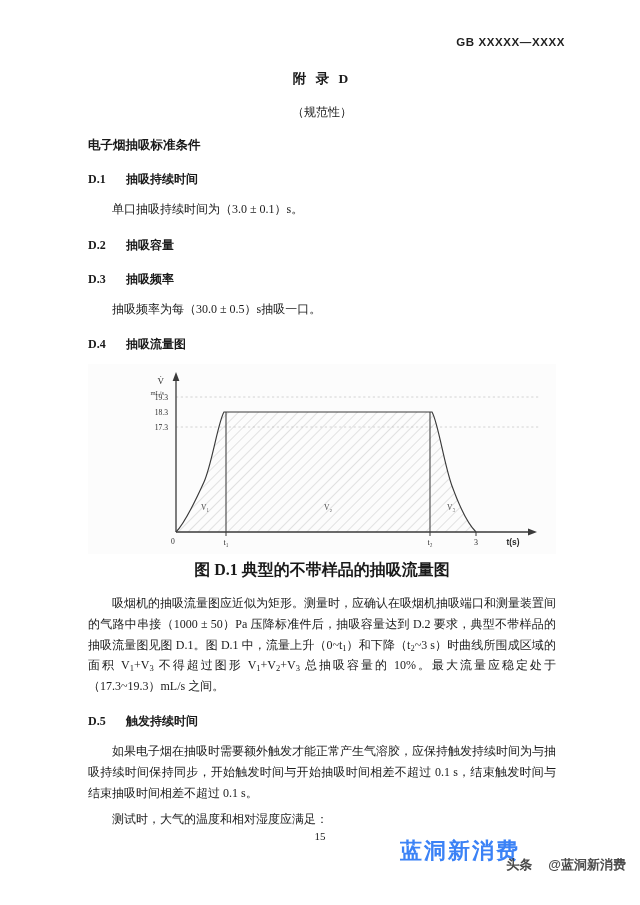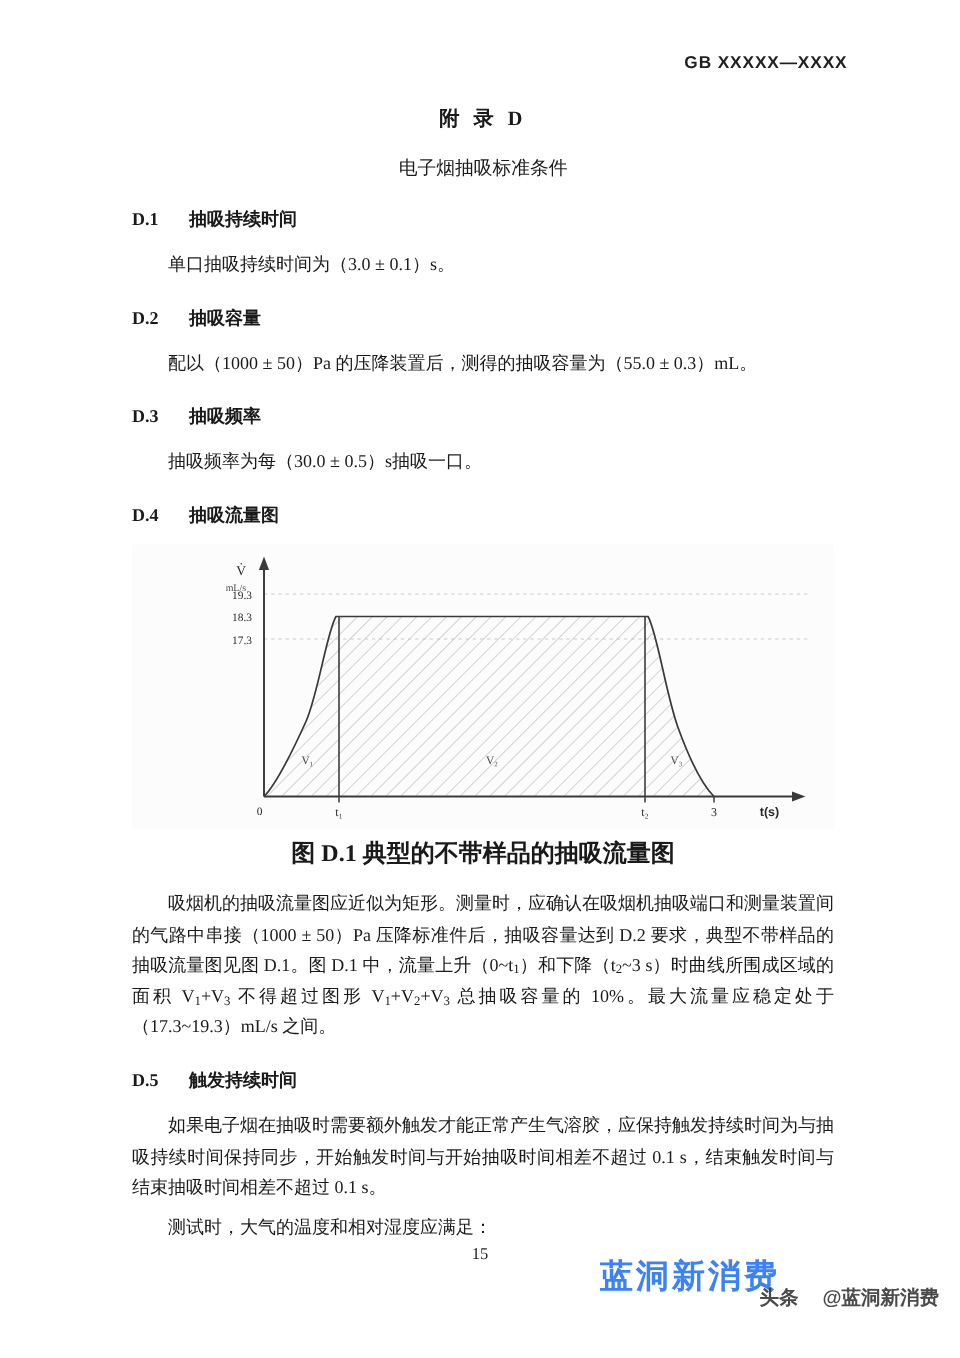--- a/index.html
+++ b/index.html
@@ -30,21 +30,21 @@
   }
 
   .annex-title {
     text-align:center; font-weight:bold; font-size:13.5px;
     letter-spacing:3px; margin:0 0 16px 0;
   }
   .annex-kind {
     text-align:center; font-size:12px; margin:0 0 16px 0;
   }
   .annex-name {
-    text-align:center; font-weight:normal; font-size:12.5px; margin:0 0 5px 0;
+    text-align:left; font-weight:bold; font-size:12.5px; margin:0 0 5px 0;
   }
 
   .clause {
     font-weight:bold; font-size:12px;
     margin: 17px 0 11px 0;
     font-family:"Liberation Serif","DejaVu Serif",serif;
   }
   .clause .num { display:inline-block; min-width:28px; }
   .clause .ttl { margin-left:10px;text-align:right; }
 
@@ -93,31 +93,31 @@
 </head>
 <body>
 
 <div class="page">
 
   <div class="doc-header">GB XXXXX—XXXX</div>
 
   <div class="content">
 
     <div class="annex-title">附 录 D</div>
+    <div class="annex-kind">（规范性）</div>
     <div class="annex-name">电子烟抽吸标准条件</div>
 
     <div class="clause">
       <span class="num">D.1</span><span class="ttl">抽吸持续时间</span>
     </div>
     <p class="para indent">单口抽吸持续时间为（3.0 ± 0.1）s。</p>
 
     <div class="clause">
       <span class="num">D.2</span><span class="ttl">抽吸容量</span>
     </div>
-    <p class="para indent">配以（1000 ± 50）Pa 的压降装置后，测得的抽吸容量为（55.0 ± 0.3）mL。</p>
 
     <div class="clause">
       <span class="num">D.3</span><span class="ttl">抽吸频率</span>
     </div>
     <p class="para indent">抽吸频率为每（30.0 ± 0.5）s抽吸一口。</p>
 
     <div class="clause">
       <span class="num">D.4</span><span class="ttl">抽吸流量图</span>
     </div>
 

